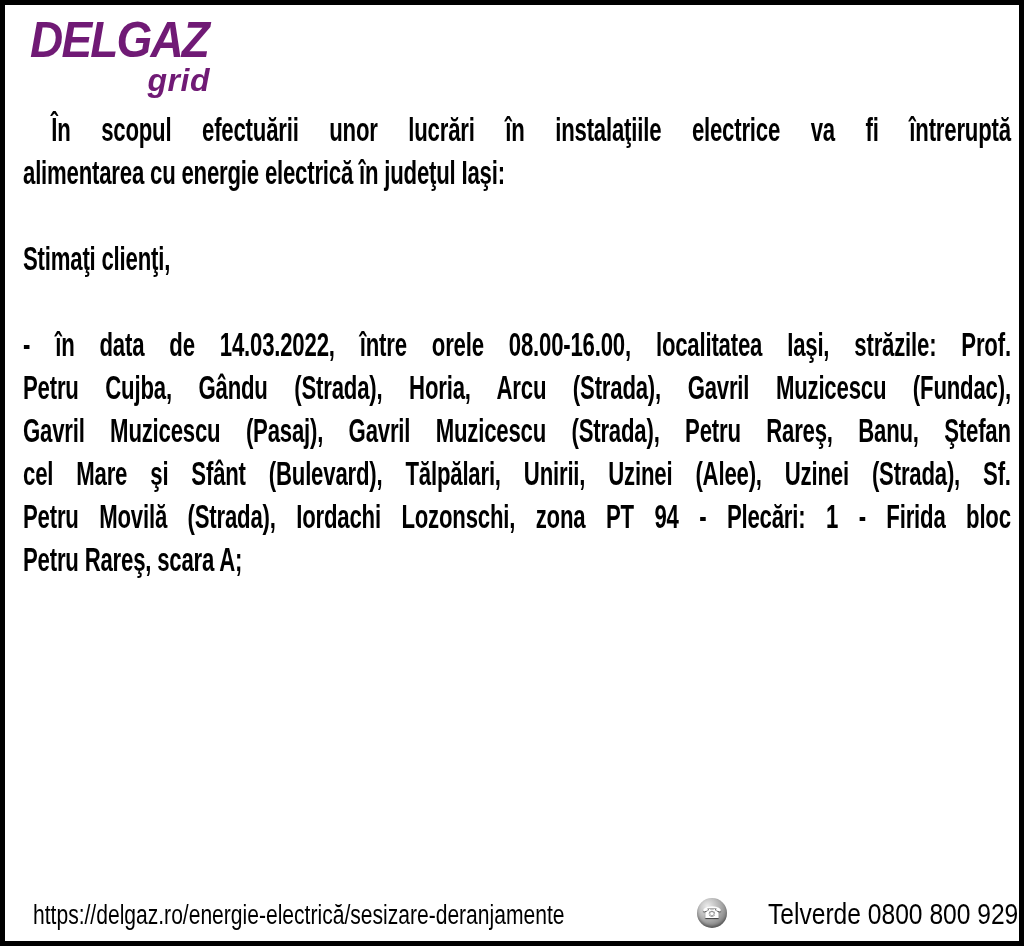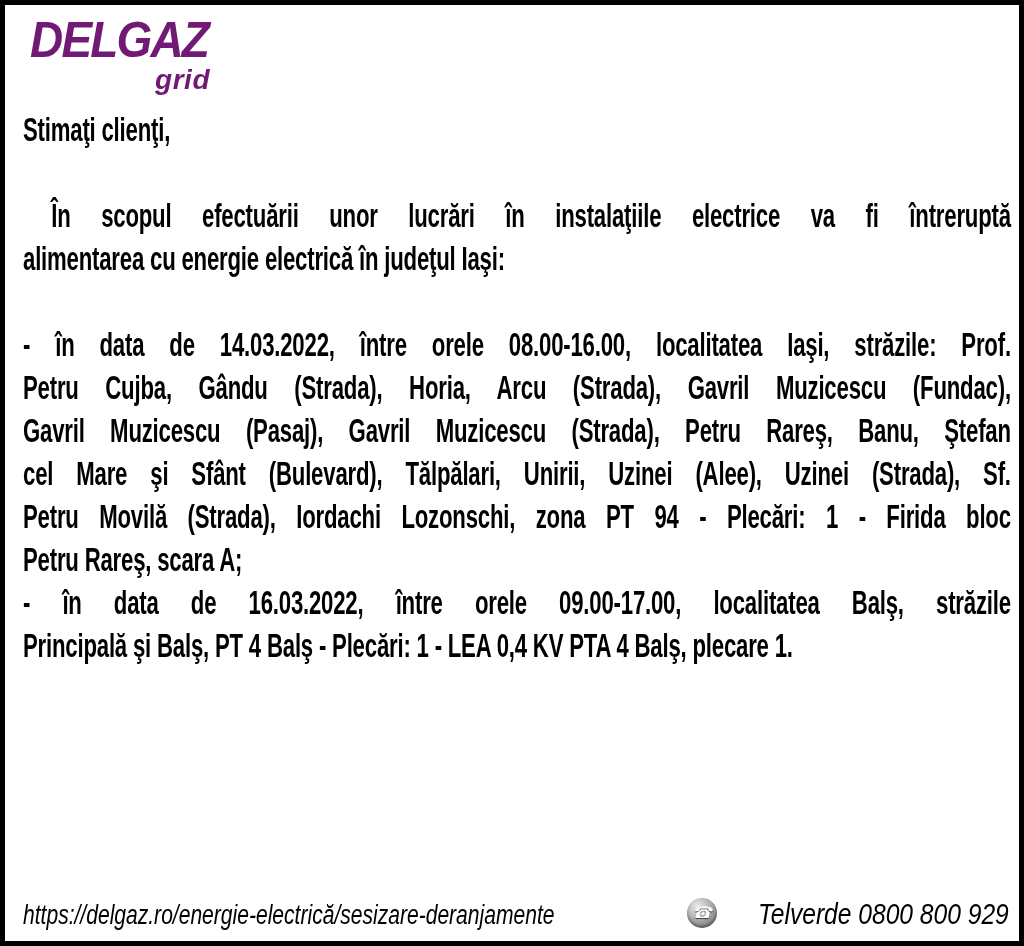--- a/index.html
+++ b/index.html
@@ -33,21 +33,21 @@
     font-style: italic;
     letter-spacing: -2px;
     line-height: 46px;
     white-space: nowrap;
     transform: scaleX(0.92);
     transform-origin: 0 0;
   }
   .logo-secondary {
     width: 180px;
     text-align: right;
-    font-size: 28px;
+    font-size: 32px;
     font-weight: bold;
     font-style: italic;
     line-height: 34px;
     letter-spacing: 0.5px;
   }
 
   
   .body-text {
     position: absolute;
     top: 103px;
@@ -67,25 +67,24 @@
     transform-origin: 0 0;
     overflow: visible;
   }
   .line.justify { text-align: justify; text-align-last: justify; }
   .line.left    { text-align: left;    text-align-last: left; }
   .line.indent  { text-indent: 42px; }
 
   
   .footer {
     position: absolute;
-    left: 18px;
+    left: 28px;
     bottom: 6px;
     width: 988px;
     height: 42px;
-    font-style: italic;
   }
   .footer-url {
     position: absolute;
     left: 0;
     top: 7px;
     font-size: 27px;
     line-height: 30px;
     font-weight: normal;
     white-space: nowrap;
     width: 760px;
@@ -130,37 +129,33 @@
 <div class="doc">
 
   <div class="logo-block">
     <div class="logo-primary">DELGAZ</div>
     <div class="logo-secondary">grid</div>
   </div>
 
   <div class="body-text">
 
   <div class="block gap">
-        <div class="line left">Stimaţi clienţi,</div>
+        <div class="line justify indent">În scopul efectuării unor lucrări în instalaţiile electrice va fi întreruptă</div>
+        <div class="line left">alimentarea cu energie electrică în judeţul Iaşi:</div>
       </div>
       <div class="block gap">
-        <div class="line justify indent">În scopul efectuării unor lucrări în instalaţiile electrice va fi întreruptă</div>
-        <div class="line left">alimentarea cu energie electrică în judeţul Iaşi:</div>
+        <div class="line left">Stimaţi clienţi,</div>
       </div>
       <div class="block">
         <div class="line justify">- în data de 14.03.2022, între orele 08.00-16.00, localitatea Iaşi, străzile: Prof.</div>
         <div class="line justify">Petru Cujba, Gându (Strada), Horia, Arcu (Strada), Gavril Muzicescu (Fundac),</div>
         <div class="line justify">Gavril Muzicescu (Pasaj), Gavril Muzicescu (Strada), Petru Rareş, Banu, Ştefan</div>
         <div class="line justify">cel Mare şi Sfânt (Bulevard), Tălpălari, Unirii, Uzinei (Alee), Uzinei (Strada), Sf.</div>
         <div class="line justify">Petru Movilă (Strada), Iordachi Lozonschi, zona PT 94 - Plecări: 1 - Firida bloc</div>
         <div class="line left">Petru Rareş, scara A;</div>
-      </div>
-      <div class="block gap">
-        <div class="line justify">- în data de 16.03.2022, între orele 09.00-17.00, localitatea Balş, străzile</div>
-        <div class="line left">Principală şi Balş, PT 4 Balş - Plecări: 1 - LEA 0,4 KV PTA 4 Balş, plecare 1.</div>
       </div>
     </div>
 
   <div class="footer">
     <div class="footer-url">https://delgaz.ro/energie-electrică/sesizare-deranjamente</div>
     <div class="phone-icon">
       <span class="glyph">☎</span>
     </div>
     <div class="telverde">Telverde 0800 800 929</div>
   </div>

